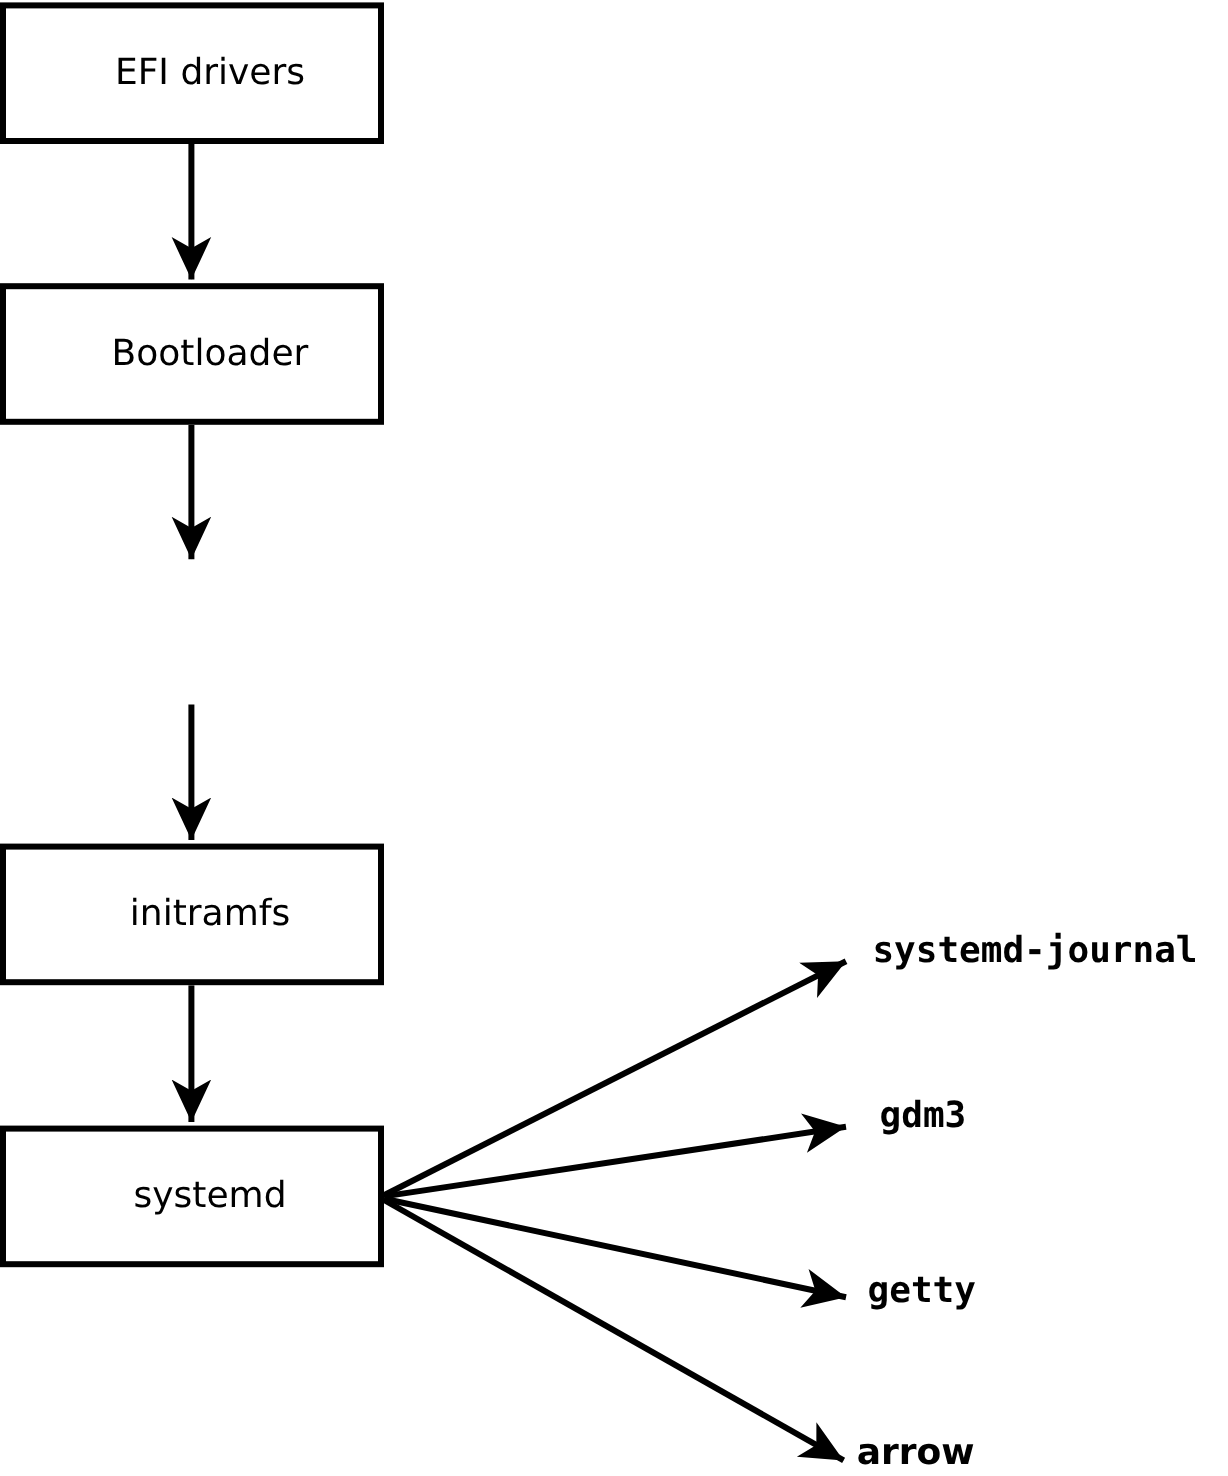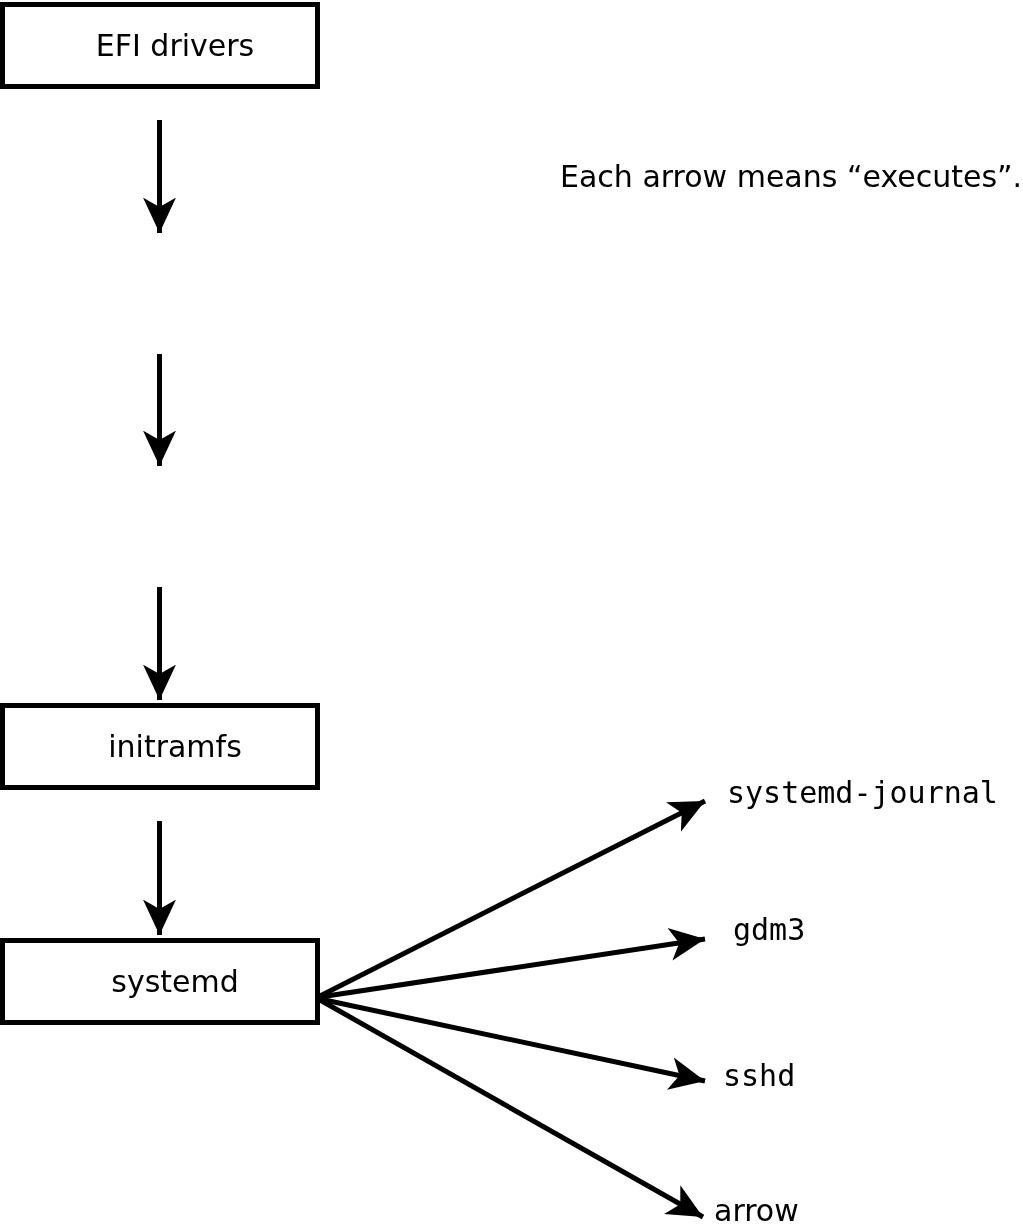--- a/index.html
+++ b/index.html
@@ -24,21 +24,21 @@
     height: 1230px;
   }
   .arrows-layer line {
     stroke: #000000;
     stroke-width: 5;
   }
   .node {
     position: absolute;
     left: 0;
     width: 320px;
-    height: 87px;
+    height: 118px;
     box-sizing: border-box;
     border: 5px solid #000000;
     background: #ffffff;
     display: flex;
     align-items: center;
     justify-content: center;
     padding-left: 30px;
   }
   .node-label {
     font-size: 30px;
@@ -49,20 +49,21 @@
     position: absolute;
     font-size: 30px;
     line-height: 36px;
     white-space: nowrap;
   }
   .svc {
     position: absolute;
     font-size: 30px;
     line-height: 36px;
     white-space: nowrap;
+    font-weight: bold;
   }
   .svc.mono {
     font-family: "DejaVu Sans Mono", "Liberation Mono", monospace;
   }
   .svc.sans {
     font-family: "DejaVu Sans", "Liberation Sans", sans-serif;
   }
 </style>
 </head>
 <body>
@@ -78,30 +79,32 @@
     <line x1="159.5" y1="120" x2="159.5" y2="233" marker-end="url(#ah)"></line>
     <line x1="159.5" y1="354" x2="159.5" y2="466" marker-end="url(#ah)"></line>
     <line x1="159.5" y1="587" x2="159.5" y2="700" marker-end="url(#ah)"></line>
     <line x1="159.5" y1="821" x2="159.5" y2="935" marker-end="url(#ah)"></line>
     <line x1="320" y1="996" x2="705" y2="801" marker-end="url(#ah)"></line>
     <line x1="320" y1="997" x2="705" y2="939" marker-end="url(#ah)"></line>
     <line x1="320" y1="999" x2="705" y2="1081" marker-end="url(#ah)"></line>
     <line x1="320" y1="1000" x2="703" y2="1217" marker-end="url(#ah)"></line>
   </svg>
 
-  <div class="note" style="left:560px; top:159px;">Each arrow means “executes”.</div>
 
   <div class="node" style="top:2px;">
     <span class="node-label">EFI drivers</span>
+  </div>
+  <div class="node" style="top:236px;">
+    <span class="node-label">Bootloader</span>
   </div>
   <div class="node" style="top:703px;">
     <span class="node-label">initramfs</span>
   </div>
   <div class="node" style="top:938px;justify-content:center;">
     <span class="node-label">systemd</span>
   </div>
 
   <div class="svc mono" style="left:727px; top:775px;">systemd-journal</div>
   <div class="svc mono" style="left:723px; top:912px;margin-left:10px;">gdm3</div>
-  <div class="svc mono" style="left:723px; top:1058px;">sshd</div>
+  <div class="svc mono" style="left:723px; top:1058px;">getty</div>
   <div class="svc sans" style="left:714px; top:1193px;">arrow</div>
 
 </div>
 
 </body></html>

